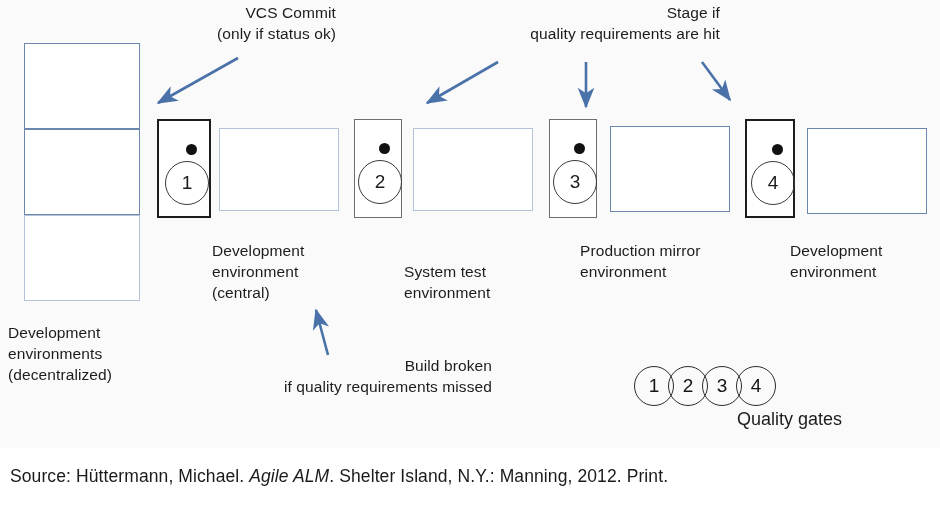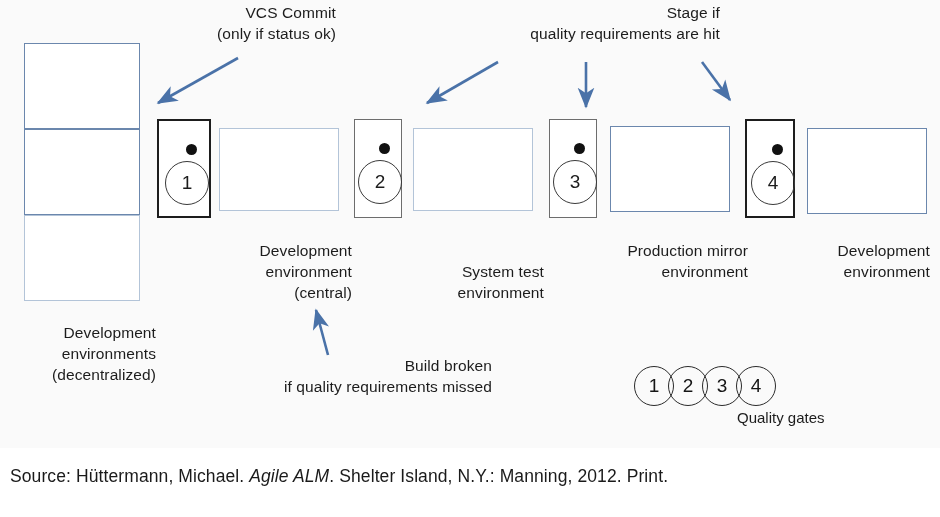--- a/index.html
+++ b/index.html
@@ -41,21 +41,21 @@
     color: #1c1c1c;
     text-align: right;
     white-space: pre-line;
     letter-spacing: 0.1px;
   }
   .env-label {
     position: absolute;
     font-size: 15.5px;
     line-height: 21px;
     color: #1c1c1c;
-    text-align: right;
+    text-align: left;
     white-space: pre-line;
     letter-spacing: 0.1px;
   }
 
   
   .envbox {
     position: absolute;
     background: #ffffff;
     box-sizing: border-box;
   }
@@ -100,21 +100,21 @@
     border-radius: 50%;
     border: 1.7px solid #2b2b2b;
     background: transparent;
     font-size: 19px;
     line-height: 38px;
     text-align: center;
     color: #151515;
   }
   .qg-label {
     position: absolute;
-    font-size: 15px;
+    font-size: 18px;
     color: #1c1c1c;
   }
 
   
   .source {
     position: absolute;
     left: 10px;
     top: 466px;
     font-size: 17.5px;
     color: #1a1a1a;

